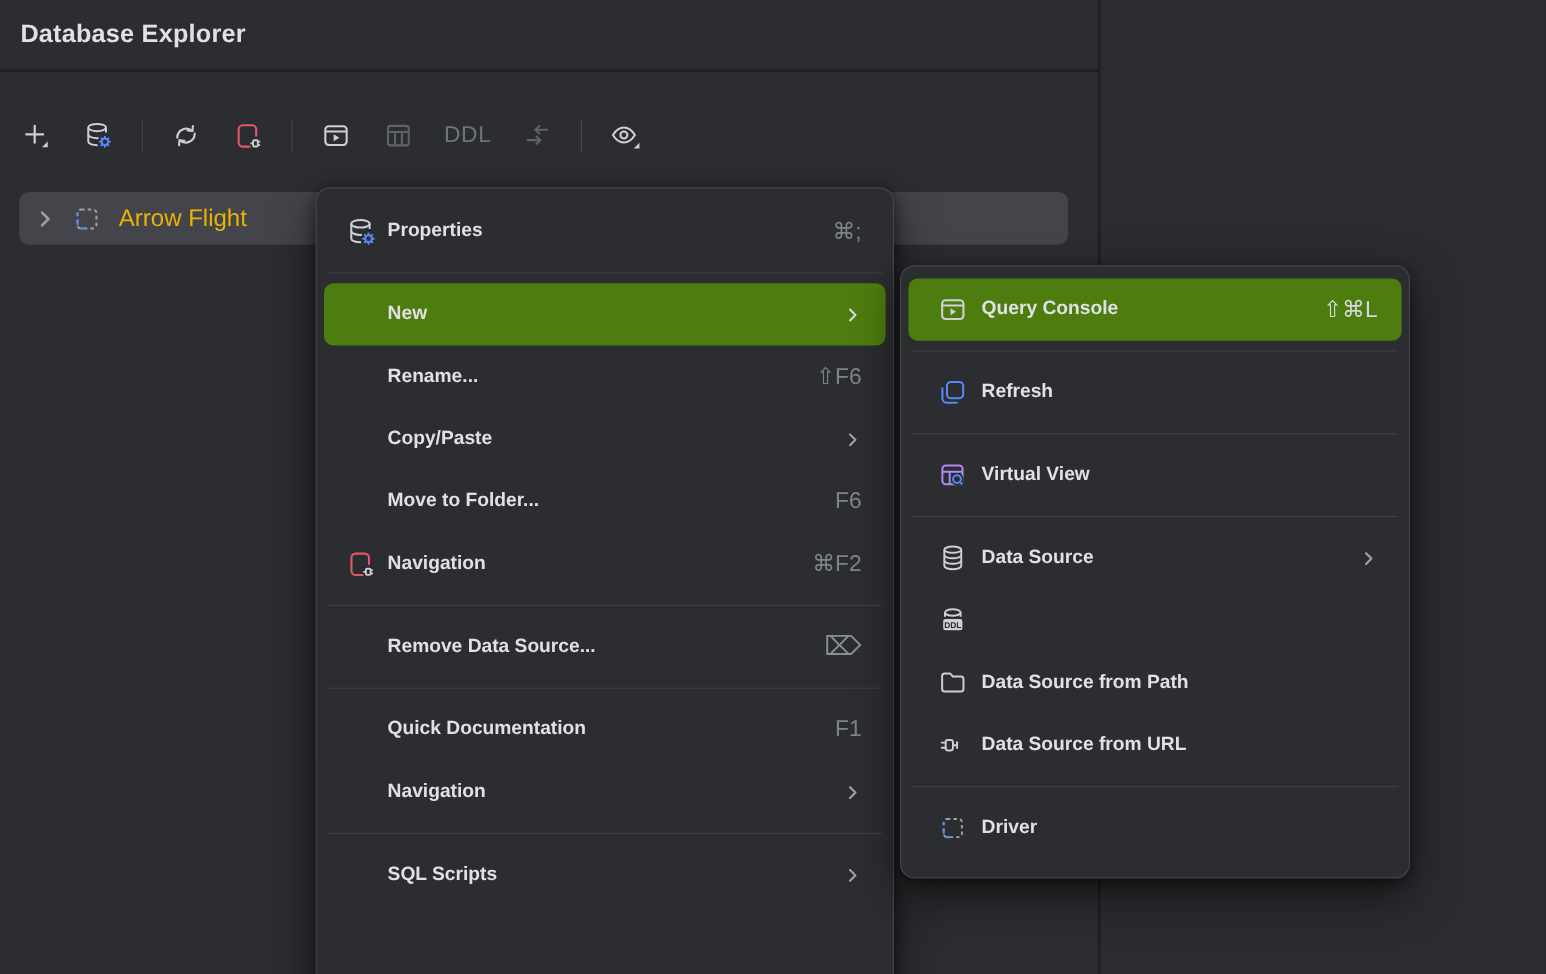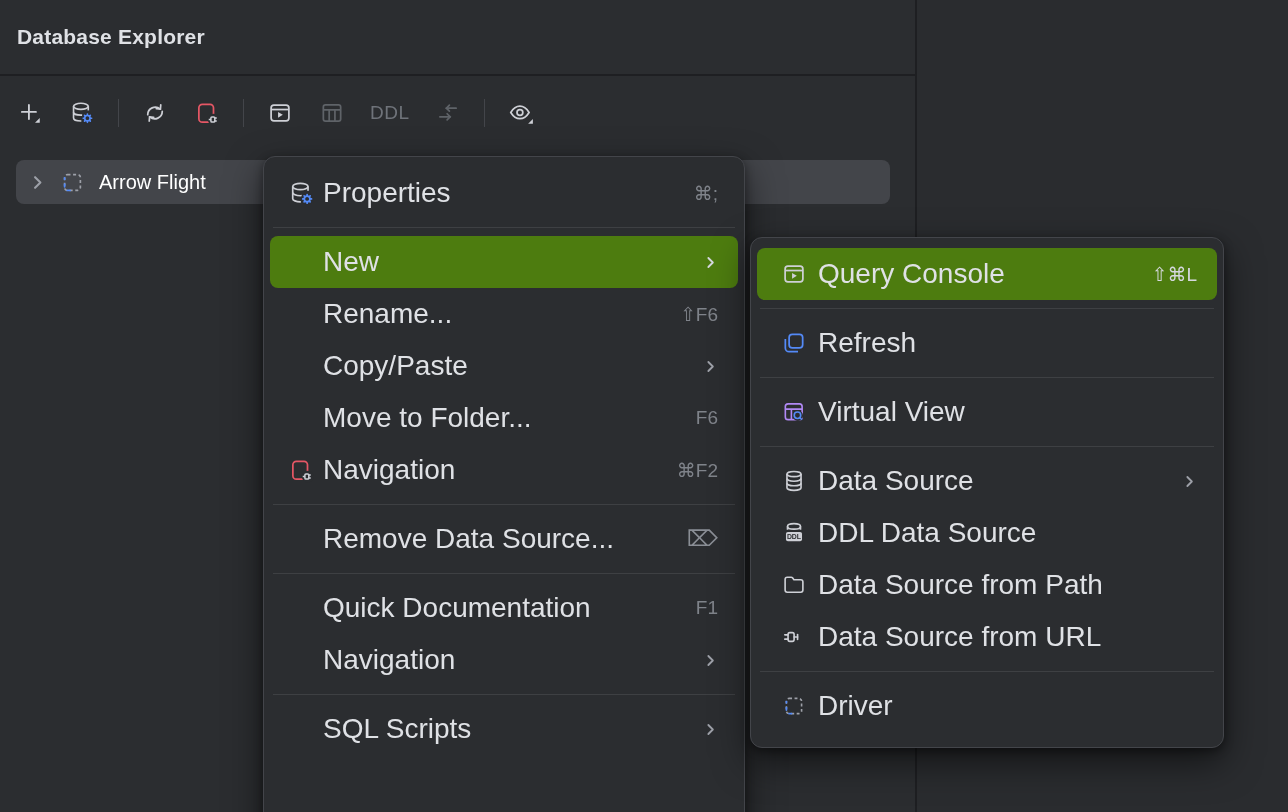--- a/index.html
+++ b/index.html
@@ -3,39 +3,39 @@
 <meta charset="utf-8">
 <style>
   html,body{margin:0;padding:0;}
   body{
     width:1288px;height:812px;overflow:hidden;position:relative;
     background:#2B2D30;
     font-family:"Liberation Sans","DejaVu Sans",sans-serif;
     -webkit-font-smoothing:antialiased;
   }
   .right-pane{position:absolute;left:915px;top:0;bottom:0;right:0;background:#2A2C2F;border-left:2px solid #1E1F22;}
-  .panel-header{position:absolute;left:0;top:0;width:915px;height:76px;border-bottom:2px solid #1E1F22;display:flex;align-items:center;padding-left:17px;box-sizing:border-box;}
+  .panel-header{position:absolute;left:0;top:0;width:915px;height:60px;border-bottom:2px solid #1E1F22;display:flex;align-items:center;padding-left:17px;box-sizing:border-box;}
   .panel-title{font-size:21px;font-weight:700;color:#DFE1E5;letter-spacing:.2px;}
   .toolbar{position:absolute;left:0;top:80px;width:915px;height:66px;display:flex;align-items:center;padding-left:14px;box-sizing:border-box;gap:20px;}
   .tb{width:32px;height:32px;display:flex;align-items:center;justify-content:center;flex:none;}
   .tb svg{display:block;}
   .tb-sep{width:1px;height:28px;background:#43454A;flex:none;}
   .ddl-btn{color:#6F737A;font-size:19px;letter-spacing:.5px;font-weight:400;width:auto;padding:0 2px;}
   .tree-row{position:absolute;left:16px;top:160px;width:874px;height:44px;background:#43454A;border-radius:8px;display:flex;align-items:center;padding-left:13px;box-sizing:border-box;}
   .tree-chevron{color:#9DA0A8;display:flex;align-items:center;margin-right:13px;}
   .tree-icon{display:flex;align-items:center;margin-right:13px;}
-  .tree-label{color:#ffffff;font-size:20px;white-space:nowrap;}
+  .tree-label{color:#eab308;font-size:20px;white-space:nowrap;}
   .menu{position:absolute;background:#2B2D30;border:1px solid #43454A;border-radius:12px;
         box-shadow:0 14px 36px rgba(0,0,0,.55), 0 3px 10px rgba(0,0,0,.4);
         padding:10px 0;box-sizing:border-box;z-index:5;}
   #main-menu{left:263px;top:156px;width:482px;height:700px;}
-  #new-submenu{left:750px;top:237px;width:474px;height:511px;z-index:6;}
+  #new-submenu{left:750px;top:221px;width:425px;height:511px;z-index:6;}
   .mi{height:52px;display:flex;align-items:center;padding:0 26px 0 22px;box-sizing:border-box;}
   .mi .ico{width:30px;height:28px;margin-right:7px;flex:none;display:flex;align-items:center;justify-content:center;}
-  .mi .lbl{flex:1;font-size:28px;color:#DFE1E5;white-space:nowrap;}
+  .mi .lbl{flex:1;font-size:16px;color:#DFE1E5;white-space:nowrap;font-weight:bold;}
   .mi .sc{font-size:19px;color:#7F838A;white-space:nowrap;}
   .mi .chev{color:#9DA0A8;display:flex;align-items:center;}
   .mi .trail{color:#8A8E95;font-size:22px;line-height:1;}
   .mi.selected{margin:0 6px;padding:0 20px 0 16px;border-radius:8px;background:#4d7c0f;}
   .mi.selected .chev{color:#D5D8DE;}
   .mi.selected .sc{color:#D5D8DE;}
   .msep{height:1px;background:#3E4043;margin:8px 9px;}
   #new-submenu .mi{padding:0 26px 0 30px;}
   #new-submenu .mi .ico{width:26px;margin-right:11px;}
   #new-submenu .mi.selected{padding:0 20px 0 24px;}
@@ -339,21 +339,20 @@
     <span class="ico">
       <svg width="26" height="26" viewBox="0 0 24 24">
         <g fill="none" stroke="#CED0D6" stroke-width="1.5">
           <ellipse cx="12" cy="5.9" rx="6" ry="2.5"></ellipse>
           <path d="M6 5.9v3.2M18 5.9v3.2"></path>
         </g>
         <rect x="4.6" y="11" width="14.8" height="8.6" rx="1.8" fill="#CED0D6"></rect>
         <text x="12" y="17.6" text-anchor="middle" font-size="6.4" font-weight="bold" fill="#2B2D30" font-family="Liberation Sans, DejaVu Sans, sans-serif">DDL</text>
       </svg>
     </span>
-    <span class="lbl">DDL Data Source</span>
   </div>
 
   <div class="mi">
     <span class="ico">
       <svg width="26" height="26" viewBox="0 0 24 24">
         <path d="M3.8 6.8c0-1.1.9-2 2-2h3.6a1.5 1.5 0 0 1 1.2.6l1.3 1.7h6.3c1.1 0 2 .9 2 2v7.6c0 1.1-.9 2-2 2H5.8c-1.1 0-2-.9-2-2z" fill="none" stroke="#CED0D6" stroke-width="1.5"></path>
       </svg>
     </span>
     <span class="lbl">Data Source from Path</span>
   </div>

